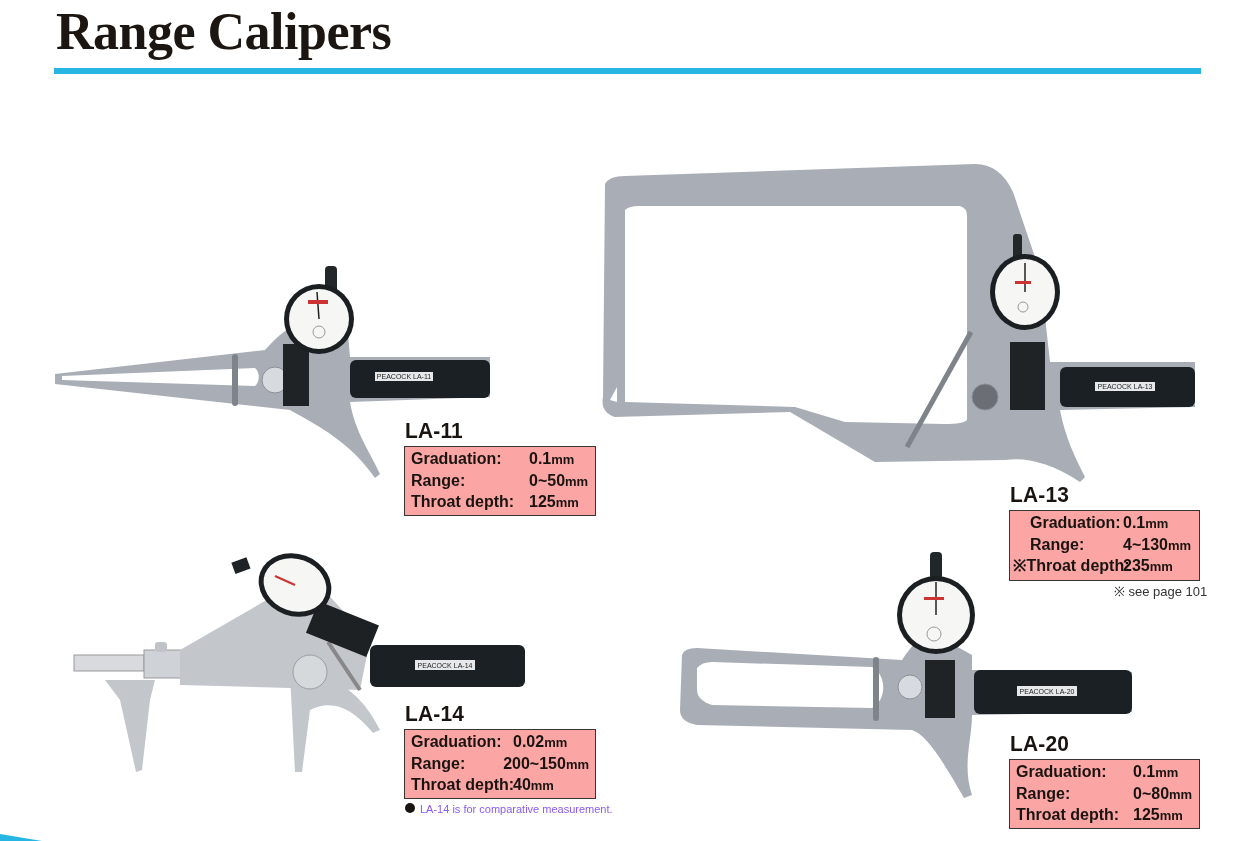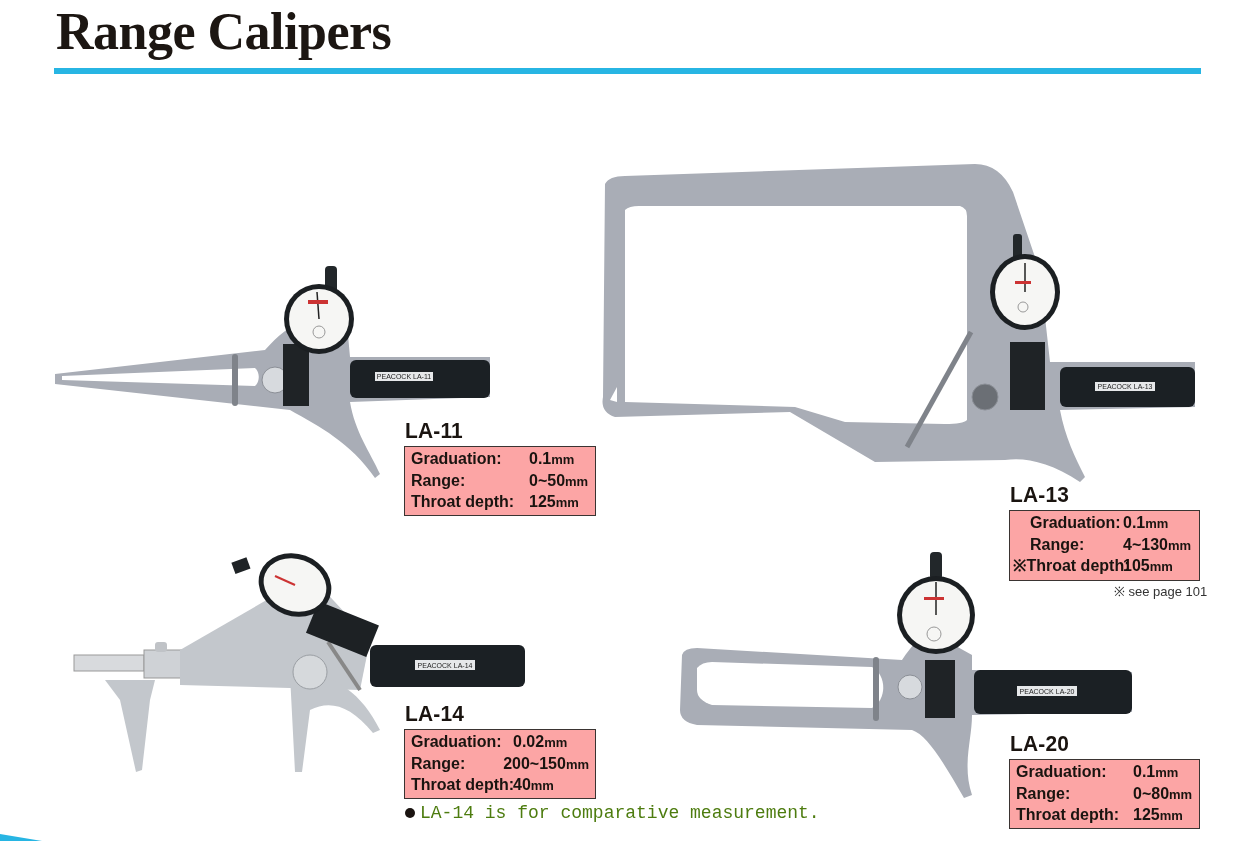--- a/index.html
+++ b/index.html
@@ -7,21 +7,21 @@
   .title { position:absolute; left:56px; top:2px; font-family:"Liberation Serif", serif; font-weight:bold; font-size:52px; letter-spacing:-0.5px; color:#1c1612; line-height:60px; }
   .rule { position:absolute; left:54px; top:68px; width:1147px; height:6px; background:#27b5e3; }
   .corner { position:absolute; left:0; bottom:0; width:0; height:0; border-bottom:7px solid #27b5e3; border-right:42px solid transparent; }
 
   .model { position:absolute; font-size:22px; font-weight:bold; letter-spacing:0.2px; color:#1a1410; line-height:24px; transform:scaleX(0.95); transform-origin:left; }
   .spec { position:absolute; background:#fca5a5; border:1px solid #3a3432; box-sizing:border-box; padding:2px 6px; font-weight:bold; font-size:16px; line-height:20.5px; color:#1a1410; }
   .spec .row { display:flex; white-space:nowrap; }
   .spec .k { display:inline-block; }
   .spec .v small { font-size:13px; font-weight:bold; }
   .note-small { position:absolute; font-size:13px; color:#333; }
-  .note { position:absolute; font-size:18px; color:#4d7c0f;font-family:Liberation Mono, monospace; }
+  .note { position:absolute; font-size:11px; color:#8b5cf6; }
   .bullet { display:inline-block; width:10px; height:10px; border-radius:50%; background:#1a1410; margin-right:5px; vertical-align:0px; }
 
   .caliper { position:absolute; }
 </style>
 </head>
 <body>
 
 <div class="title">Range Calipers</div>
 <div class="rule"></div>
 <div class="corner"></div>
@@ -86,21 +86,21 @@
   <div class="row">
       <span class="k" style="width:110px;padding-left:17px;box-sizing:border-box">Graduation:</span>
       <span class="v"><span>0.1</span><small>mm</small></span>
     </div>
   <div class="row">
       <span class="k" style="width:110px;padding-left:17px;box-sizing:border-box">Range:</span>
       <span class="v"><span>4~130</span><small>mm</small></span>
     </div>
   <div class="row">
       <span class="k" style="width:110px">※Throat depth:</span>
-      <span class="v"><span>105</span><small>mm</small></span>
+      <span class="v"><span>235</span><small>mm</small></span>
     </div>
 </div>
 <div class="note-small" style="left:1114px;top:582px">※ see page 101</div>
 
 <svg class="caliper" style="left:70px;top:550px" width="460" height="230" viewBox="0 0 460 230">
   <rect x="4" y="105" width="70" height="16" fill="#d8dadd" stroke="#999"></rect>
   <rect x="74" y="100" width="40" height="28" fill="#cfd2d6" stroke="#999"></rect>
   <rect x="85" y="92" width="12" height="10" rx="3" fill="#c0c3c7"></rect>
   <path d="M110,100 L240,25 L300,90 L290,140 L110,135 Z" fill="#c3c7cc"></path>
   <path d="M35,130 L85,130 L80,150 L72,220 L66,222 L50,150 Z" fill="#c3c7cc"></path>

